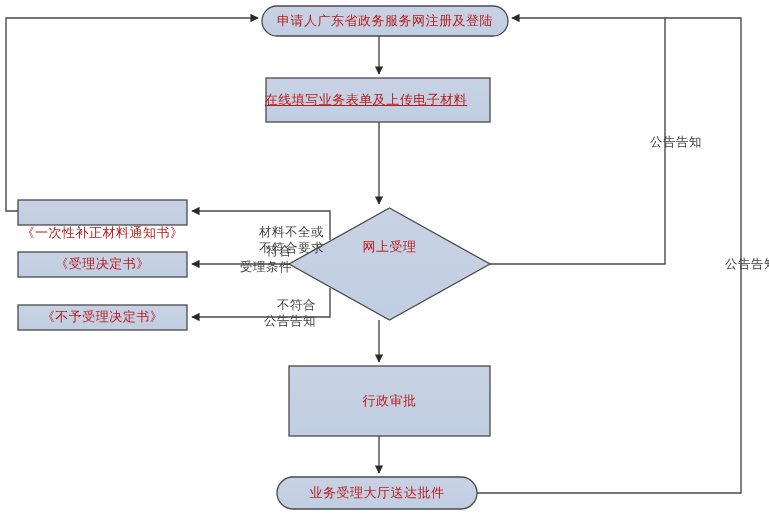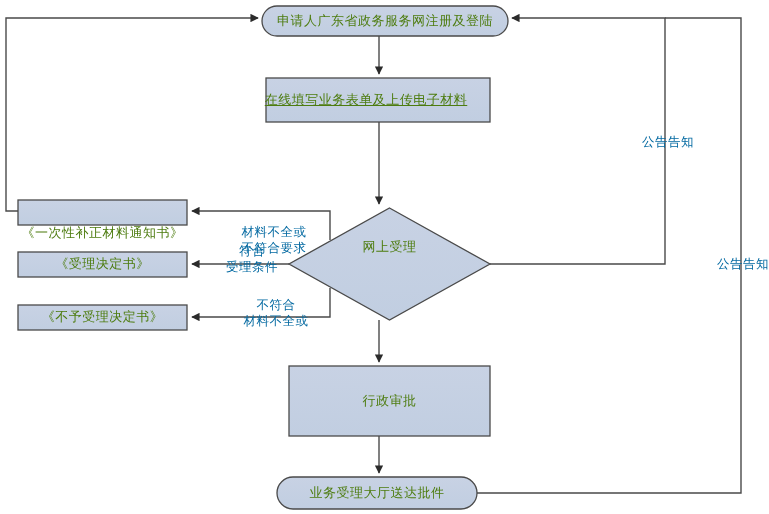--- a/index.html
+++ b/index.html
@@ -24,31 +24,31 @@
     top: 0;
     width: 769px;
     height: 514px;
   }
   .node-label {
     position: absolute;
     display: flex;
     align-items: center;
     justify-content: center;
     text-align: center;
-    color: #4d7c0f;
+    color: #b91c1c;
     font-size: 13px;
     line-height: 1.25;
     letter-spacing: 0.5px;
     white-space: nowrap;
     pointer-events: none;
   }
   .edge-label {
     position: absolute;
-    text-align: center;
-    color: #0369a1;
+    text-align: right;
+    color: #404040;
     font-size: 12.5px;
     line-height: 1.25;
     letter-spacing: 0.5px;
     white-space: pre-line;
     pointer-events: none;
   }
 </style>
 </head>
 <body>
 
@@ -116,19 +116,19 @@
 
   <div class="node-label" style="left:277px; top:477px; width:200px; height:32px;">业务受理大厅送达批件</div>
 
   <div class="edge-label" style="left:224px; top:192px; width:100px;margin-top:32px;">材料不全或
 不符合要求</div>
 
   <div class="edge-label" style="left:212px; top:244px; width:80px;font-family:Liberation Serif, serif;">符合
 受理条件</div>
 
   <div class="edge-label" style="left:236px; top:297px; width:80px;">不符合
-材料不全或</div>
+公告告知</div>
 
   <div class="edge-label" style="left:634px; top:134px; width:68px;">公告告知</div>
 
   <div class="edge-label" style="left:709px; top:256px; width:68px;">公告告知</div>
 
 </div>
 
 </body></html>

